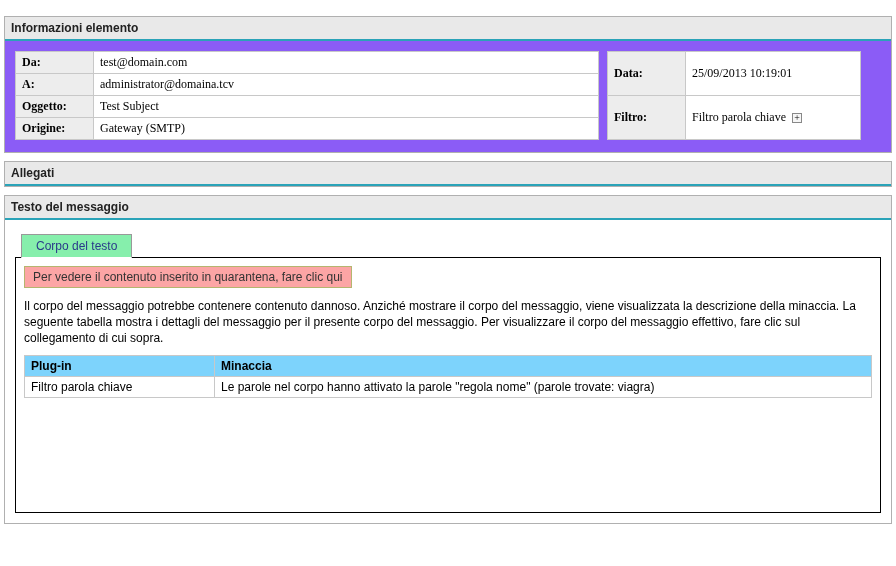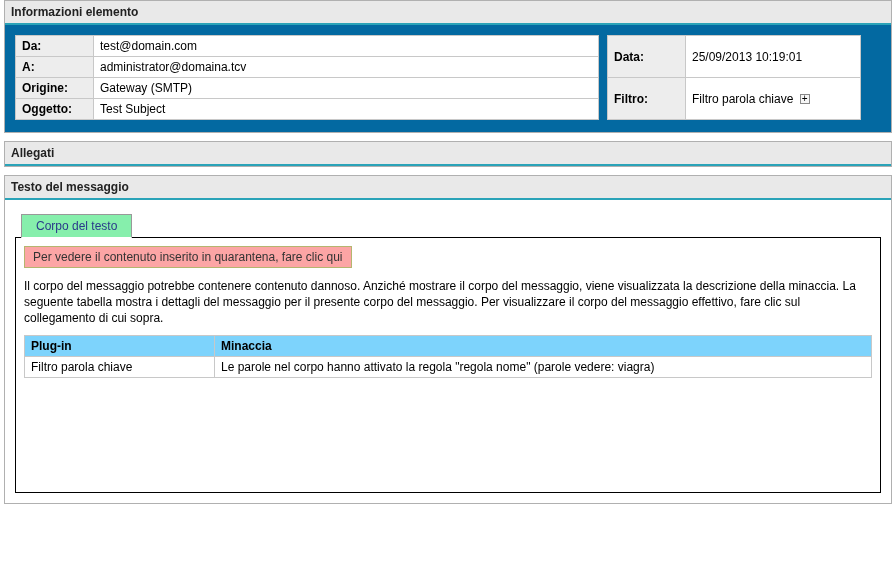--- a/index.html
+++ b/index.html
@@ -6,37 +6,38 @@
   html, body {
     margin: 0;
     padding: 0;
     font-family: Arial, Helvetica, sans-serif;
     font-size: 12px;
     background: #ffffff;
     color: #000000;
   }
   .container {
     width: 896px;
-    padding: 0 4px 0 4px;
+    padding: 16px 4px 0 4px;
   }
   .panel {
     border: 1px solid #b0b0b0;
     margin-bottom: 8px;
   }
   .panel-header {
     background: #e9e9e9;
     border-bottom: 2px solid #2aa3b8;
     font-weight: bold;
     font-size: 12px;
     padding: 4px 6px;
     color: #222;
   }
   .panel-body {
     padding: 10px 10px 12px 10px;
-    background: #0369a1;
+    background: #8b5cf6;
+    font-family: Liberation Serif, serif;
   }
   .info-row {
     display: flex;
     gap: 8px;
   }
   .kv-table {
     border-collapse: collapse;
     table-layout: fixed;
   }
   .kv-table td {
@@ -144,26 +145,26 @@
           <tbody>
               <tr>
             <td class="kv-key">Da:</td>
             <td class="kv-val">test@domain.com</td>
           </tr>
           <tr>
             <td class="kv-key">A:</td>
             <td class="kv-val">administrator@domaina.tcv</td>
           </tr>
           <tr>
+            <td class="kv-key">Oggetto:</td>
+            <td class="kv-val">Test Subject</td>
+          </tr>
+          <tr>
             <td class="kv-key">Origine:</td>
             <td class="kv-val">Gateway (SMTP)</td>
-          </tr>
-          <tr>
-            <td class="kv-key">Oggetto:</td>
-            <td class="kv-val">Test Subject</td>
           </tr>
         </tbody>
           </table>
         <table class="kv-table right-table">
           <tbody>
               <tr>
             <td class="kv-key">Data:</td>
             <td class="kv-val">25/09/2013 10:19:01</td>
           </tr>
           <tr>
@@ -192,21 +193,21 @@
           <span class="yellow-bar">Per vedere il contenuto inserito in quarantena, fare clic qui</span>
           <div class="desc">Il corpo del messaggio potrebbe contenere contenuto dannoso. Anziché mostrare il corpo del messaggio, viene visualizzata la descrizione della minaccia. La seguente tabella mostra i dettagli del messaggio per il presente corpo del messaggio. Per visualizzare il corpo del messaggio effettivo, fare clic sul collegamento di cui sopra.</div>
           <table class="threat-table">
             <tbody>
                 <tr>
               <th class="col-plugin">Plug-in</th>
               <th>Minaccia</th>
             </tr>
             <tr>
               <td>Filtro parola chiave</td>
-              <td>Le parole nel corpo hanno attivato la regola "regola nome" (parole vedere: viagra)</td>
+              <td>Le parole nel corpo hanno attivato la parole "regola nome" (parole trovate: viagra)</td>
             </tr>
           </tbody>
             </table>
         </div>
       </div>
     </div>
   </div>
 
 </div>
 

